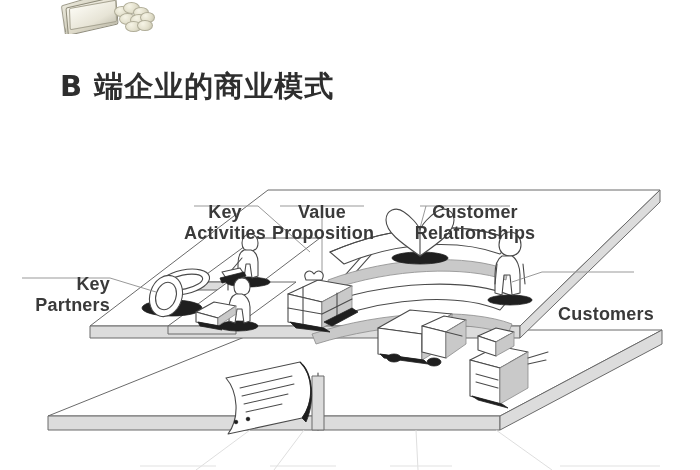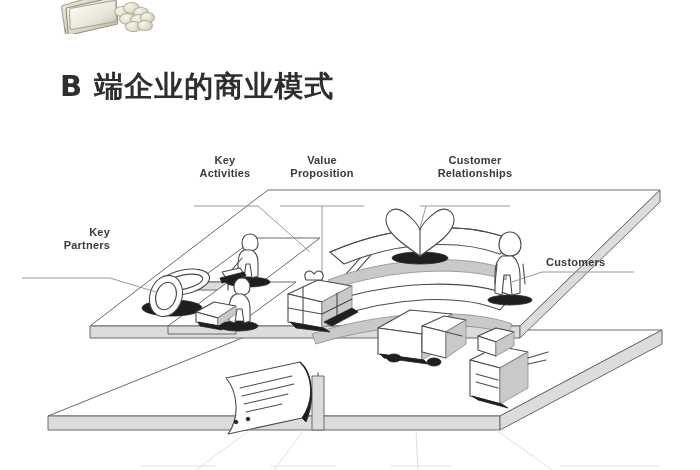--- a/index.html
+++ b/index.html
@@ -99,30 +99,31 @@
     top: 130px;
     width: 700px;
     height: 340px;
   }
   #canvas-diagram svg { display: block; }
 
   .lbl {
     position: absolute;
     font-family: "Liberation Sans", sans-serif;
     font-weight: 700;
-    font-size: 11px;
+    font-size: 18px;
     line-height: 1.18;
     color: #3a3a3a;
     text-align: center;
     white-space: pre-line;
     letter-spacing: .2px;
+    margin-top: 48px;
   }
   .lbl.faded { color: #d9d9d9; font-weight: 700; }
   .lbl.left  { text-align: right; }
-  .lbl.rightal { text-align: left; }
+  .lbl.rightal { text-align: center; }
 </style>
 </head>
 <body>
 
 <div id="money-strip">
   <div id="money-photo">
     <div class="bill-dark"></div>
     <div class="bill b1"></div>
     <div class="bill b2"></div>
     <div class="bill b3"></div>

